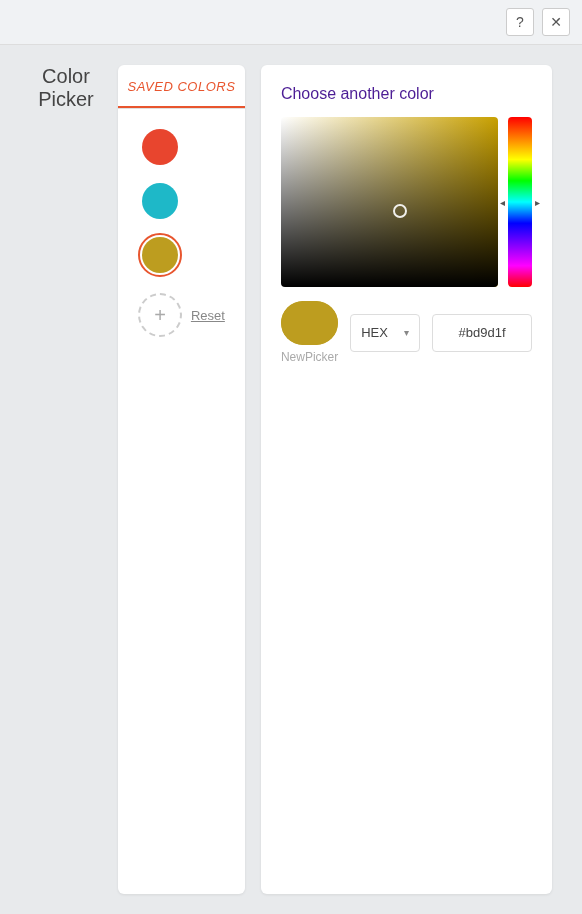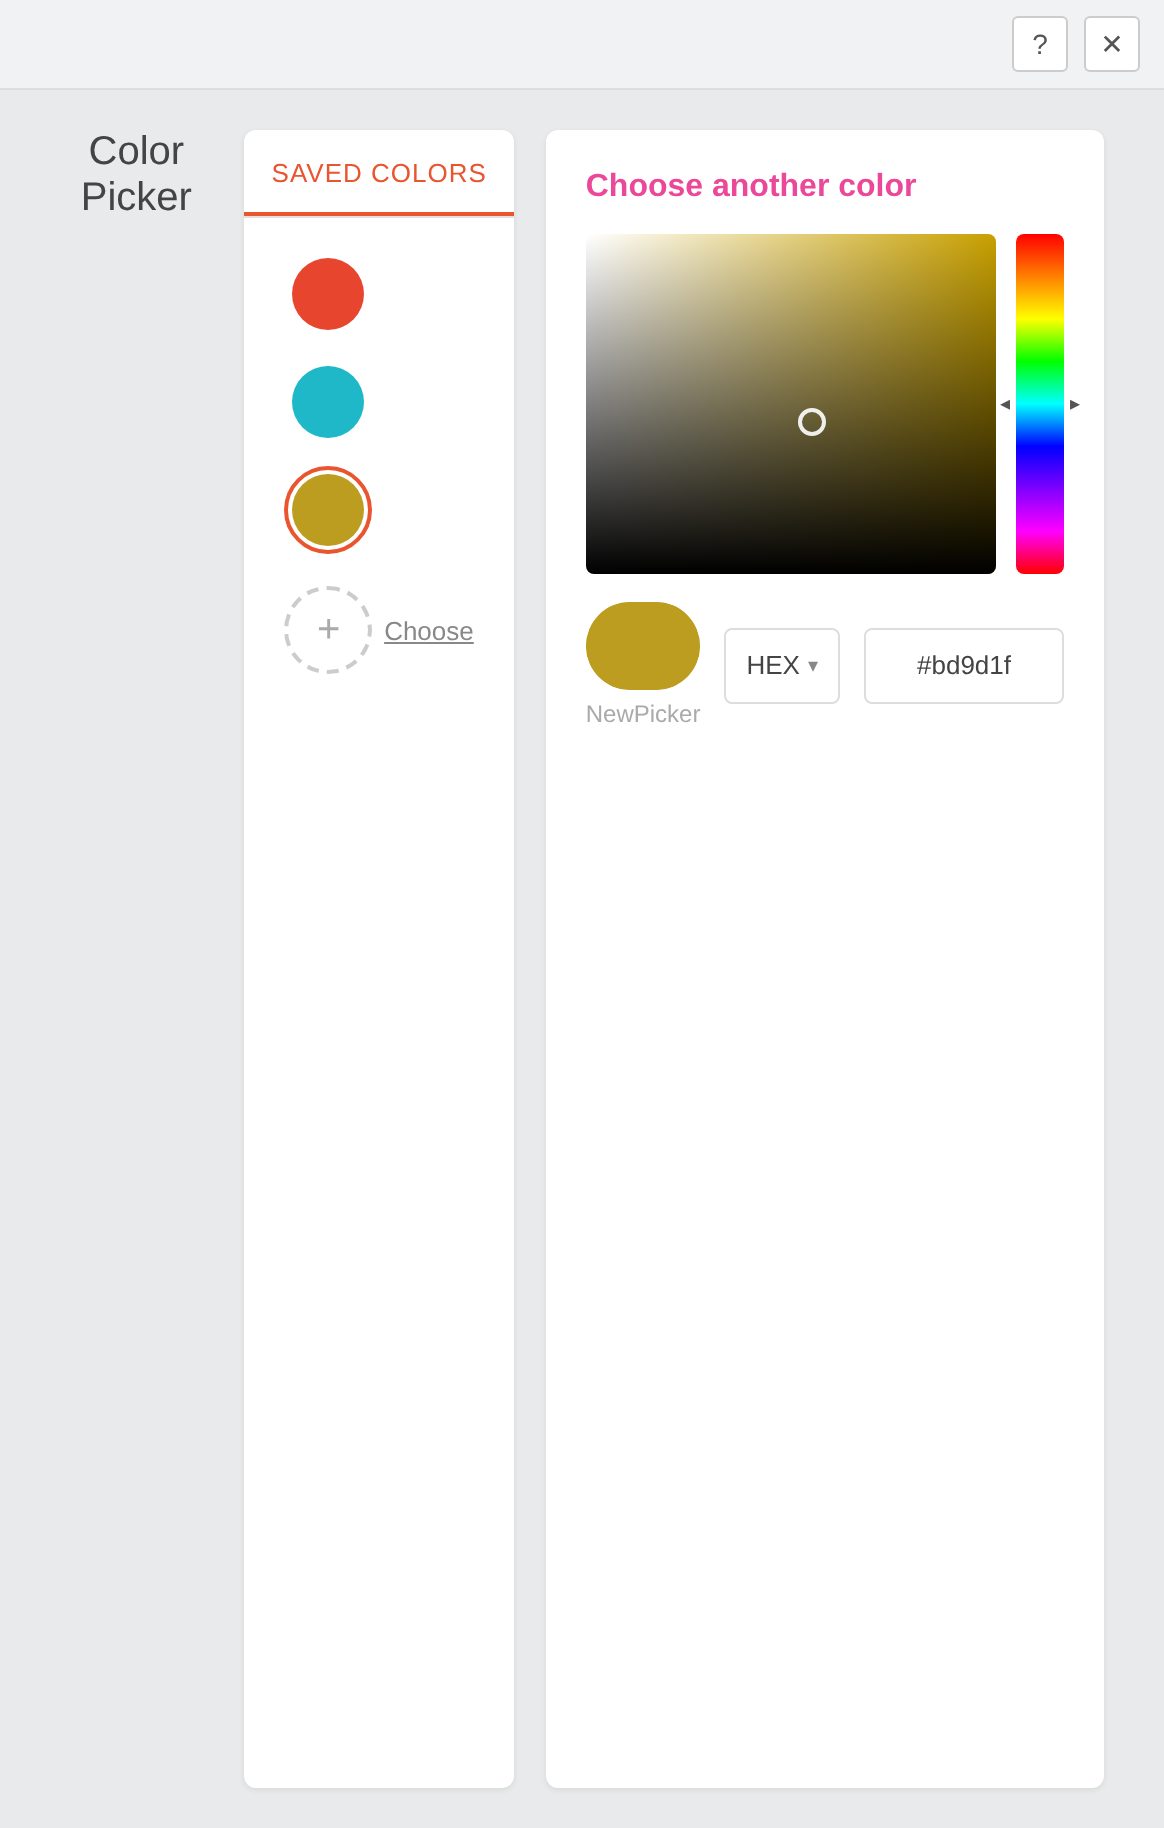--- a/index.html
+++ b/index.html
@@ -59,20 +59,21 @@
       background: #fff;
       border-radius: 6px;
       padding: 0 0 16px 0;
       box-shadow: 0 1px 3px rgba(0,0,0,0.08);
     }
 
     
     .tabs {
       display: flex;
       border-bottom: 1px solid #e0e0e0;
+      font-style: italic;
     }
 
     .tab {
       flex: 1;
       text-align: center;
       padding: 14px 0 12px;
       font-size: 13px;
       font-weight: 500;
       letter-spacing: 0.5px;
       cursor: pointer;
@@ -148,22 +149,22 @@
     
     .picker-card {
       background: #fff;
       border-radius: 6px;
       padding: 20px 20px 20px;
       box-shadow: 0 1px 3px rgba(0,0,0,0.08);
     }
 
     .picker-title {
       font-size: 16px;
-      font-weight: 700;
-      color: #ec4899;
+      font-weight: 400;
+      color: #4c1d95;
       margin-bottom: 14px;
     }
 
     .picker-body {
       display: flex;
       gap: 10px;
       align-items: stretch;
     }
 
     
@@ -278,21 +279,21 @@
 
     .hex-format-select {
       display: flex;
       align-items: center;
       border: 1px solid #ddd;
       border-radius: 4px;
       padding: 6px 10px;
       font-size: 13px;
       color: #444;
       cursor: pointer;
-      gap: 4px;
+      gap: 16px;
       background: #fff;
       height: 38px;
     }
 
     .hex-value-input {
       border: 1px solid #ddd;
       border-radius: 4px;
       padding: 6px 10px;
       font-size: 13px;
       color: #444;
@@ -333,21 +334,21 @@
         <div class="swatch-inner" style="background:#1eb8c8;"></div>
       </div>
 
       <div class="swatch selected">
         <div class="swatch-inner" style="background:#bd9d1f;"></div>
       </div>
     </div>
 
     <div class="card-bottom">
       <button class="add-btn">+</button>
-      <span class="reset-link">Choose</span>
+      <span class="reset-link">Reset</span>
     </div>
   </div>
 
   <div class="picker-card">
     <div class="picker-title">Choose another color</div>
 
     <div class="picker-body">
 
       <div class="gradient-canvas">
         <svg class="grad-bg" xmlns="http://www.w3.org/2000/svg" width="100%" height="100%">

